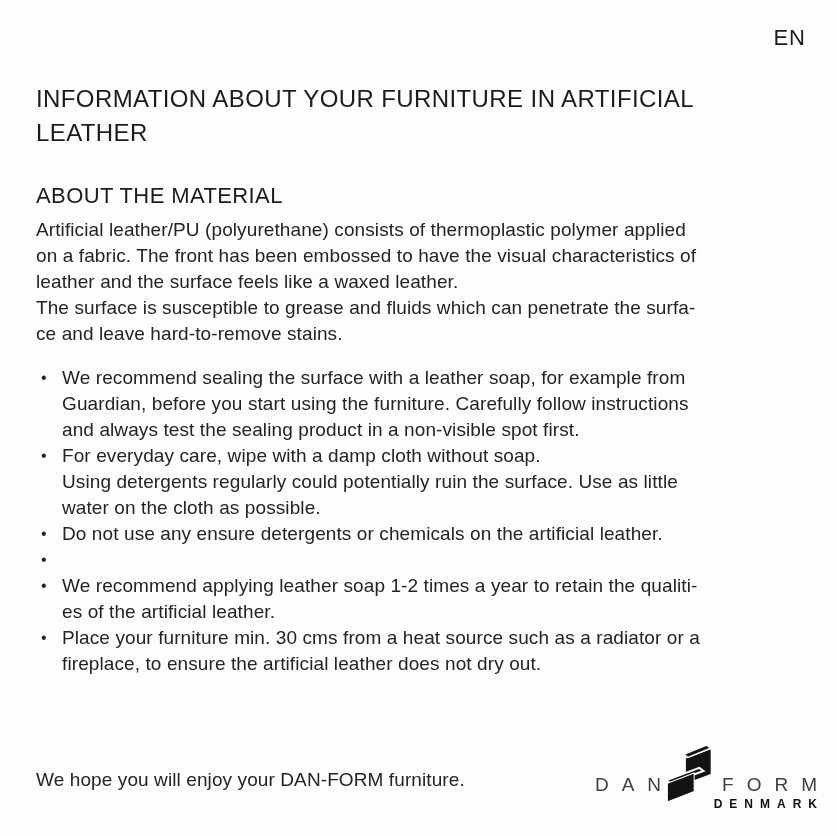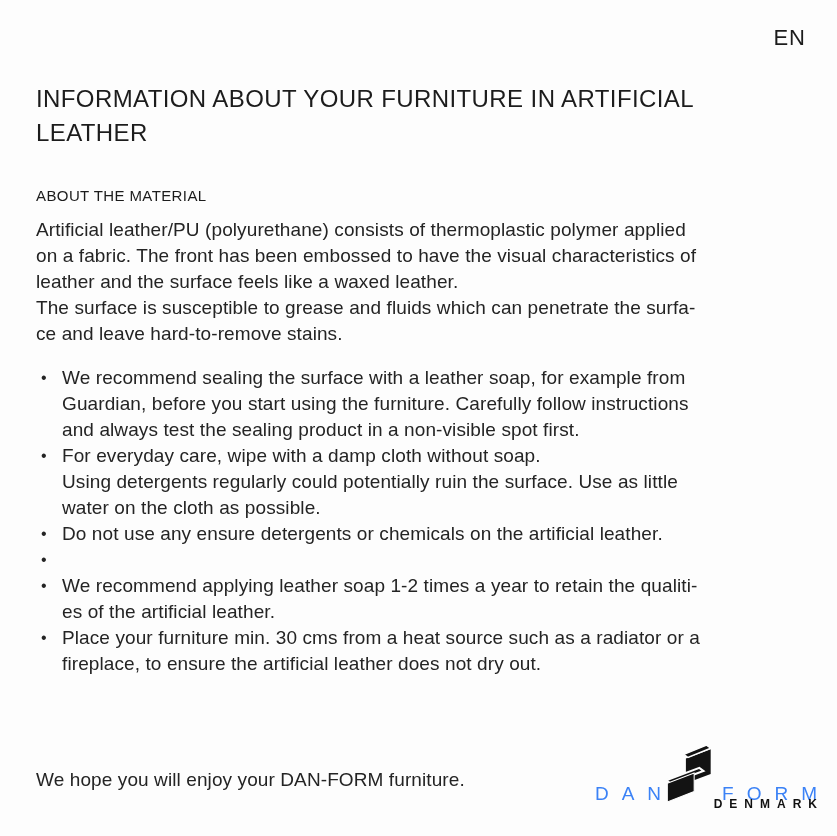--- a/index.html
+++ b/index.html
@@ -28,21 +28,21 @@
     font-size: 24px;
     font-weight: 300;
     line-height: 34px;
     letter-spacing: 0.4px;
     white-space: pre;
     color: #1c1c1c;
   }
 
   .section-heading {
     margin: 0;
-    font-size: 15px;
+    font-size: 22px;
     font-weight: 300;
     line-height: 26px;
     letter-spacing: 0.4px;
     white-space: pre;
     color: #1c1c1c;
   }
   .about-heading { margin-top: 33px; }
   .care-heading  { margin-top: 37px; }
 
   .body-text {
@@ -91,22 +91,22 @@
     font-weight: 300;
     letter-spacing: 0.1px;
     color: #242424;
   }
 
   .logo { position: relative; display: flex; align-items: flex-end; }
   .logo-word {
     font-size: 19px;
     line-height: 19px;
     letter-spacing: 13px;
-    margin-bottom: 2px;
-    color: #3b82f6;
+    margin-bottom: 11px;
+    color: #404040;
     font-weight: 400;
   }
   .logo-word.word-dan  { margin-right: -9px; }
   .logo-word.word-form { margin-left: 9px; margin-right: -13px; }
   .chair-svg { display: block; }
   .logo-tagline {
     position: absolute;
     right: -7px;
     bottom: -5px;
     font-size: 12px;

